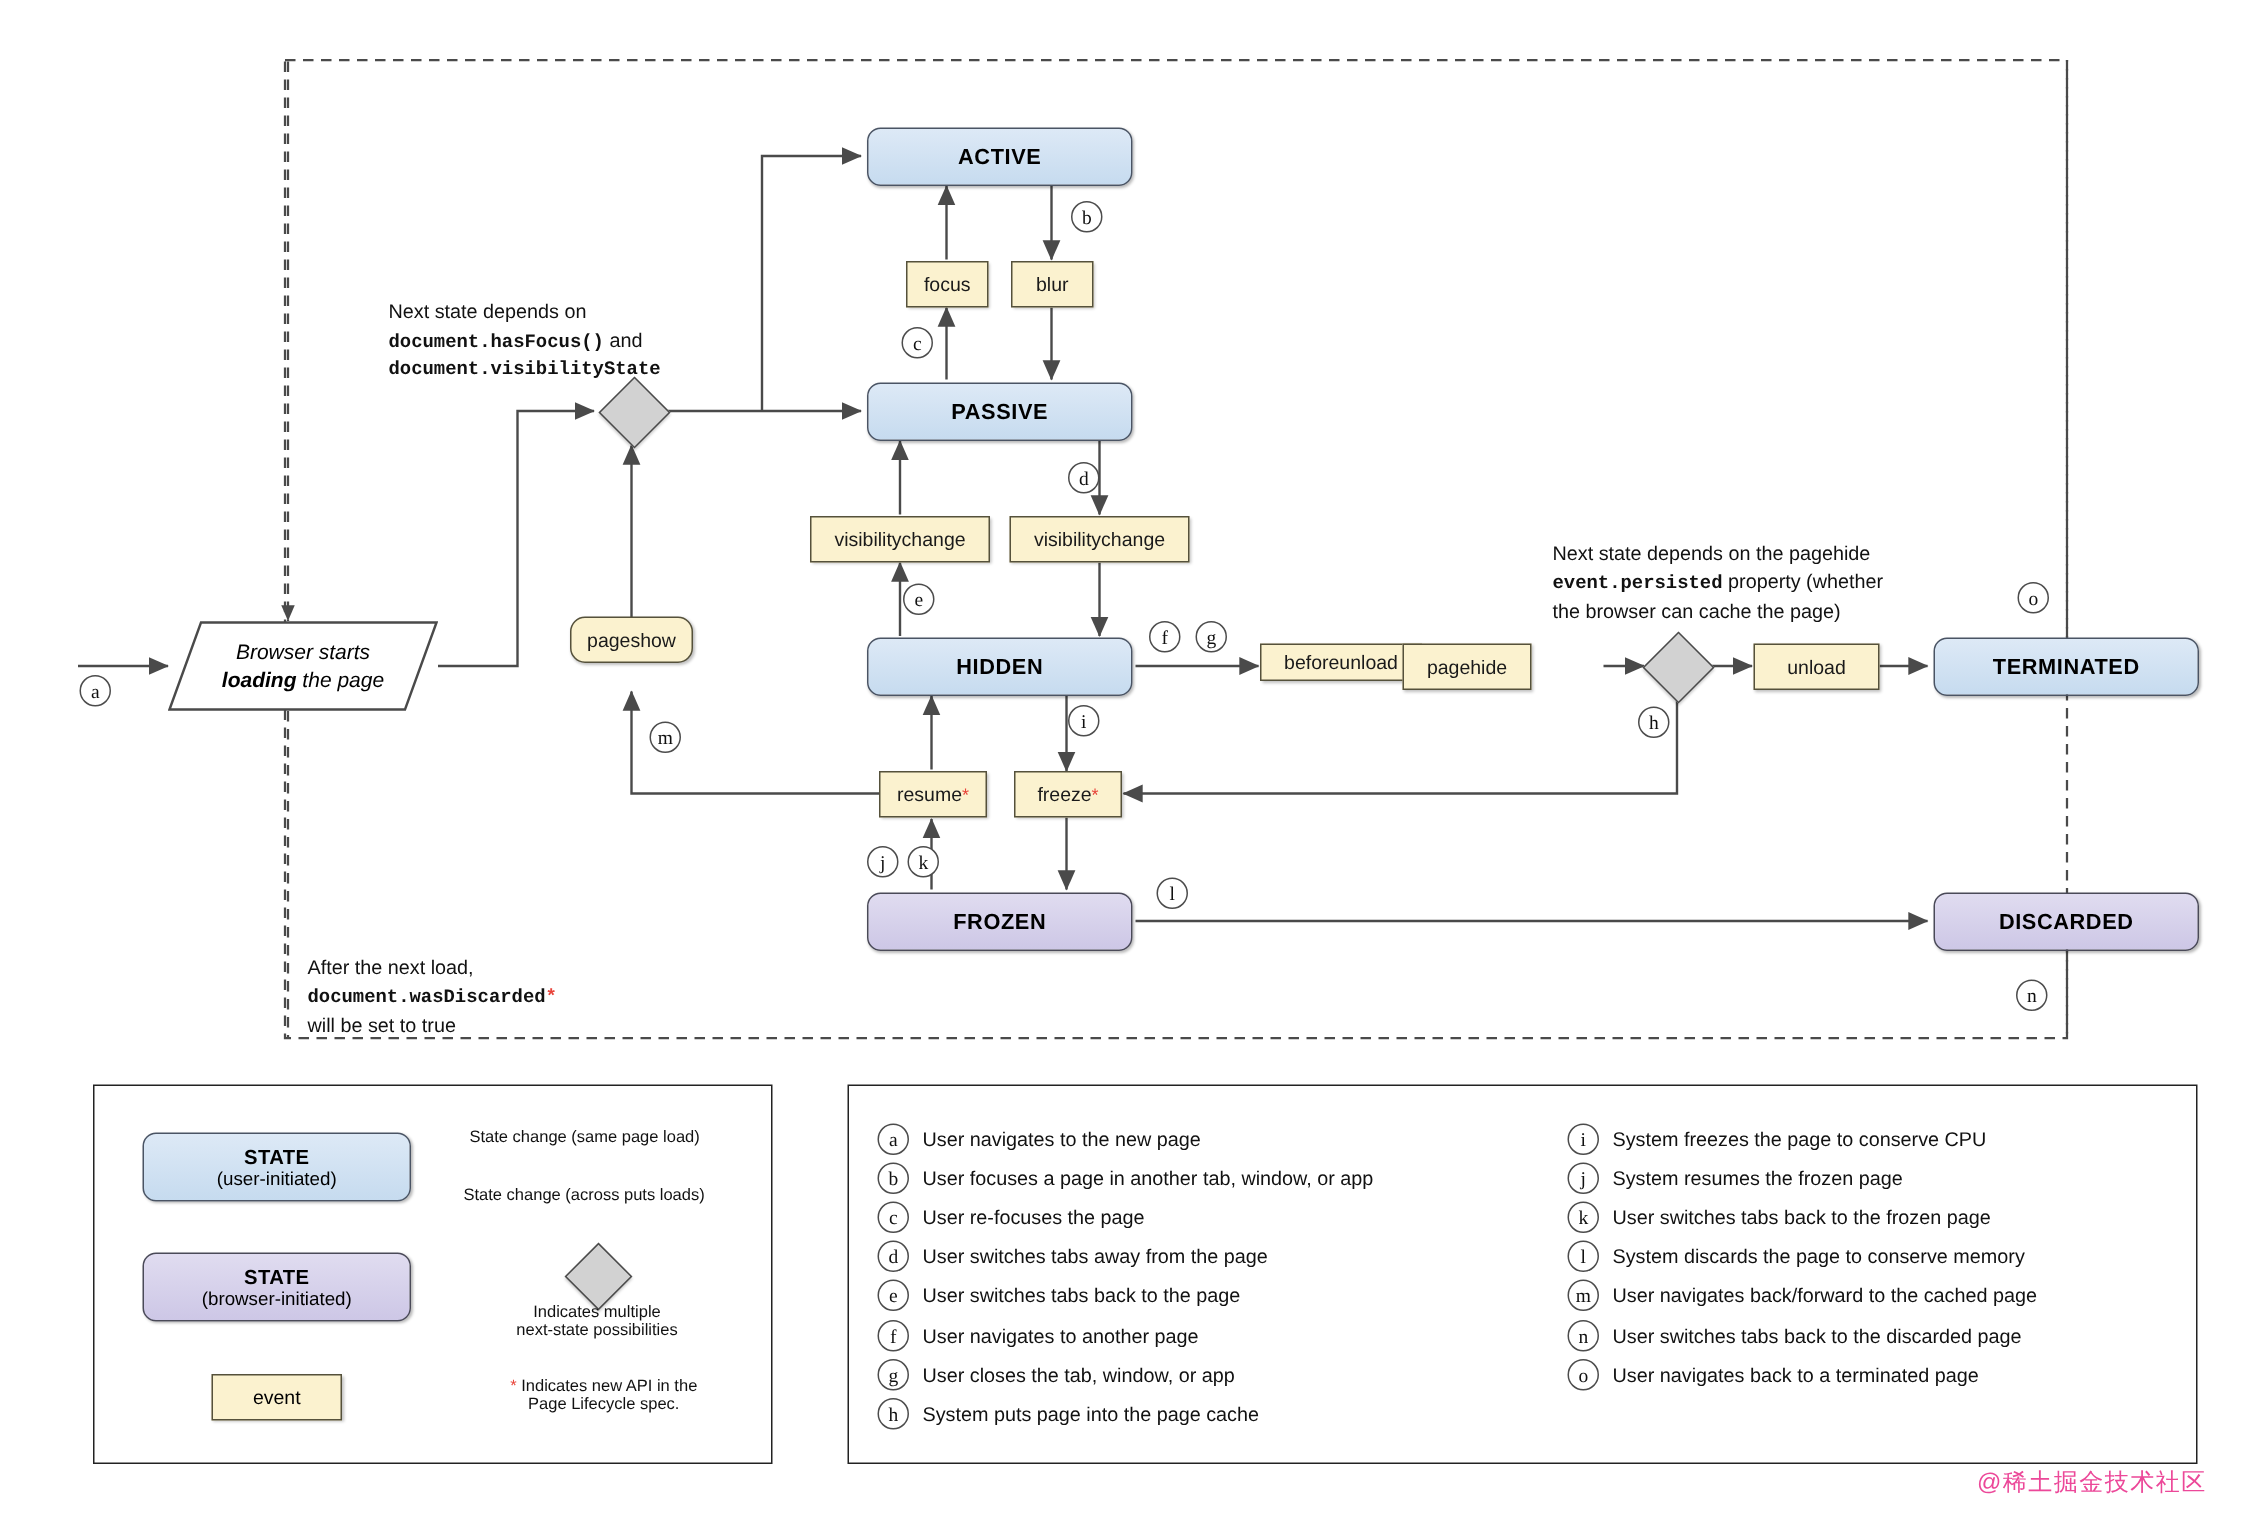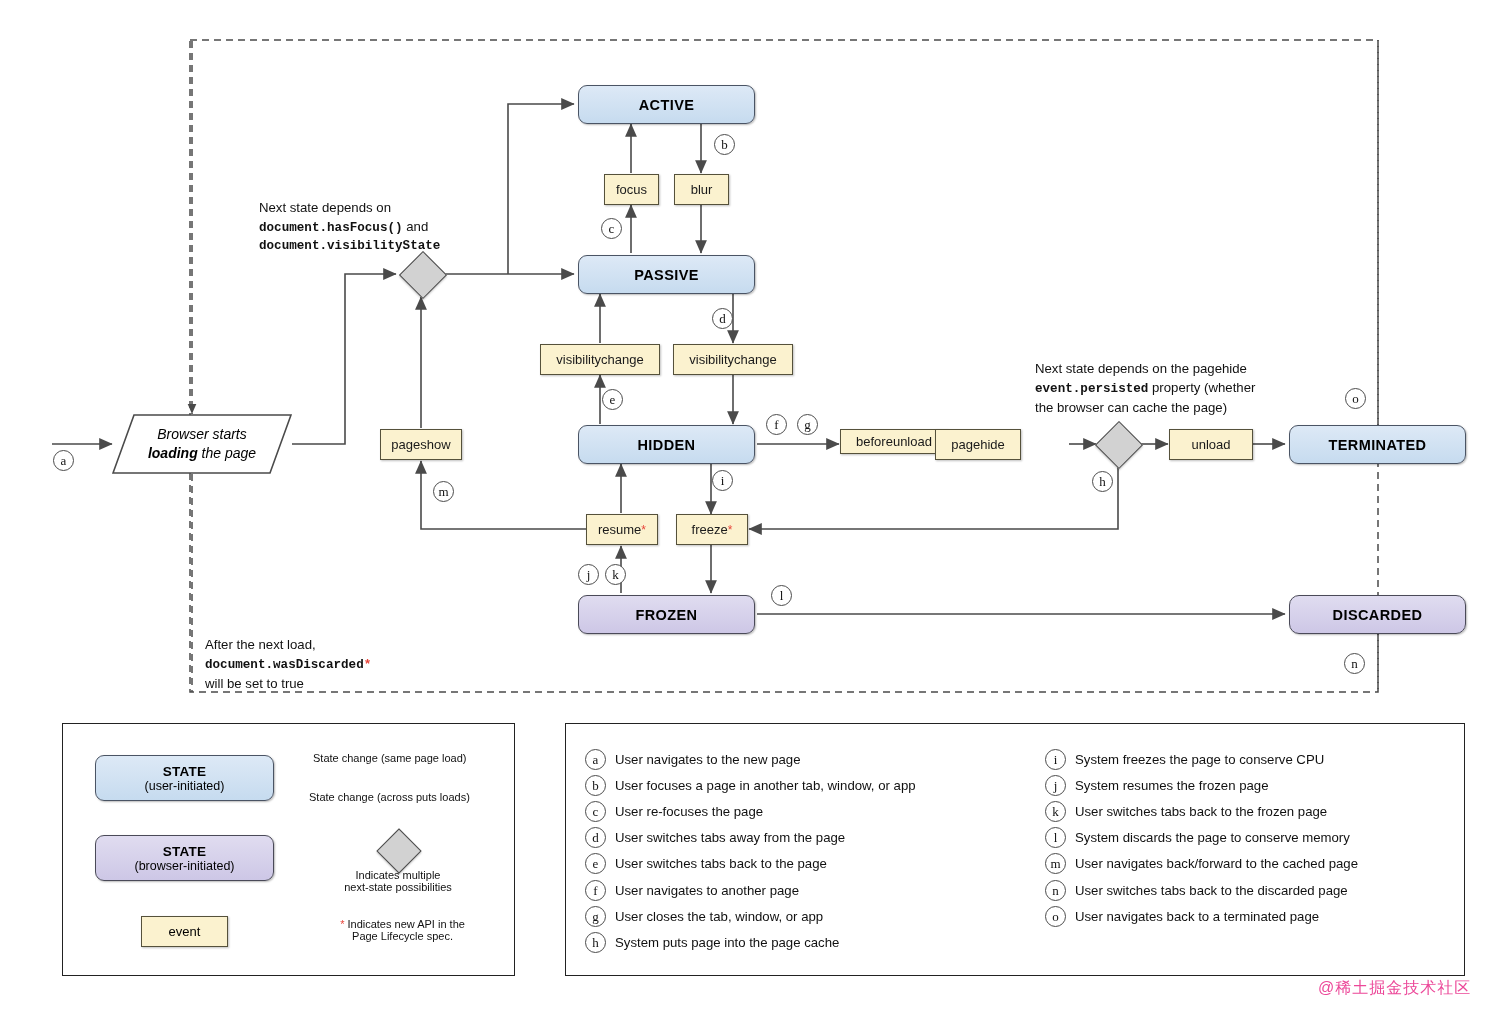--- a/index.html
+++ b/index.html
@@ -248,21 +248,21 @@
   </div>
 
   <div class="node state user" style="left:1289px;top:425px;width:177px;height:39px;">
     <span>TERMINATED</span>
   </div>
 
   <div class="node state browser" style="left:578px;top:595px;width:177px;height:39px;">
     <span>FROZEN</span>
   </div>
 
-  <div class="node state browser" style="left:1289px;top:595px;width:177px;height:39px;border-radius:10px;">
+  <div class="node state browser" style="left:1289px;top:595px;width:177px;height:39px;">
     <span>DISCARDED</span>
   </div>
 
   <div class="startnode" style="left:112px;top:414px;width:180px;height:60px;text-decoration:underline;">
     <svg class="shape" viewBox="0 0 180 60" preserveAspectRatio="none">
       <polygon points="22,1 179,1 158,59 1,59" fill="#ffffff" stroke="#4a4a4a" stroke-width="1.6"></polygon>
     </svg>
     <div class="label">
       <span>Browser starts</span>
       <span>
@@ -280,21 +280,21 @@
   </div>
 
   <div class="node event" style="left:540px;top:344px;width:120px;height:31px;">
     <span>visibilitychange</span>
   </div>
 
   <div class="node event" style="left:673px;top:344px;width:120px;height:31px;">
     <span>visibilitychange</span>
   </div>
 
-  <div class="node event" style="left:380px;top:429px;width:82px;height:31px;">
+  <div class="node event" style="left:380px;top:411px;width:82px;height:31px;border-radius:10px;">
     <span>pageshow</span>
   </div>
 
   <div class="node event" style="left:586px;top:514px;width:72px;height:31px;">
     <span>resume</span>
       <span class="star">*</span>
   </div>
 
   <div class="node event" style="left:676px;top:514px;width:72px;height:31px;">
     <span>freeze</span>

